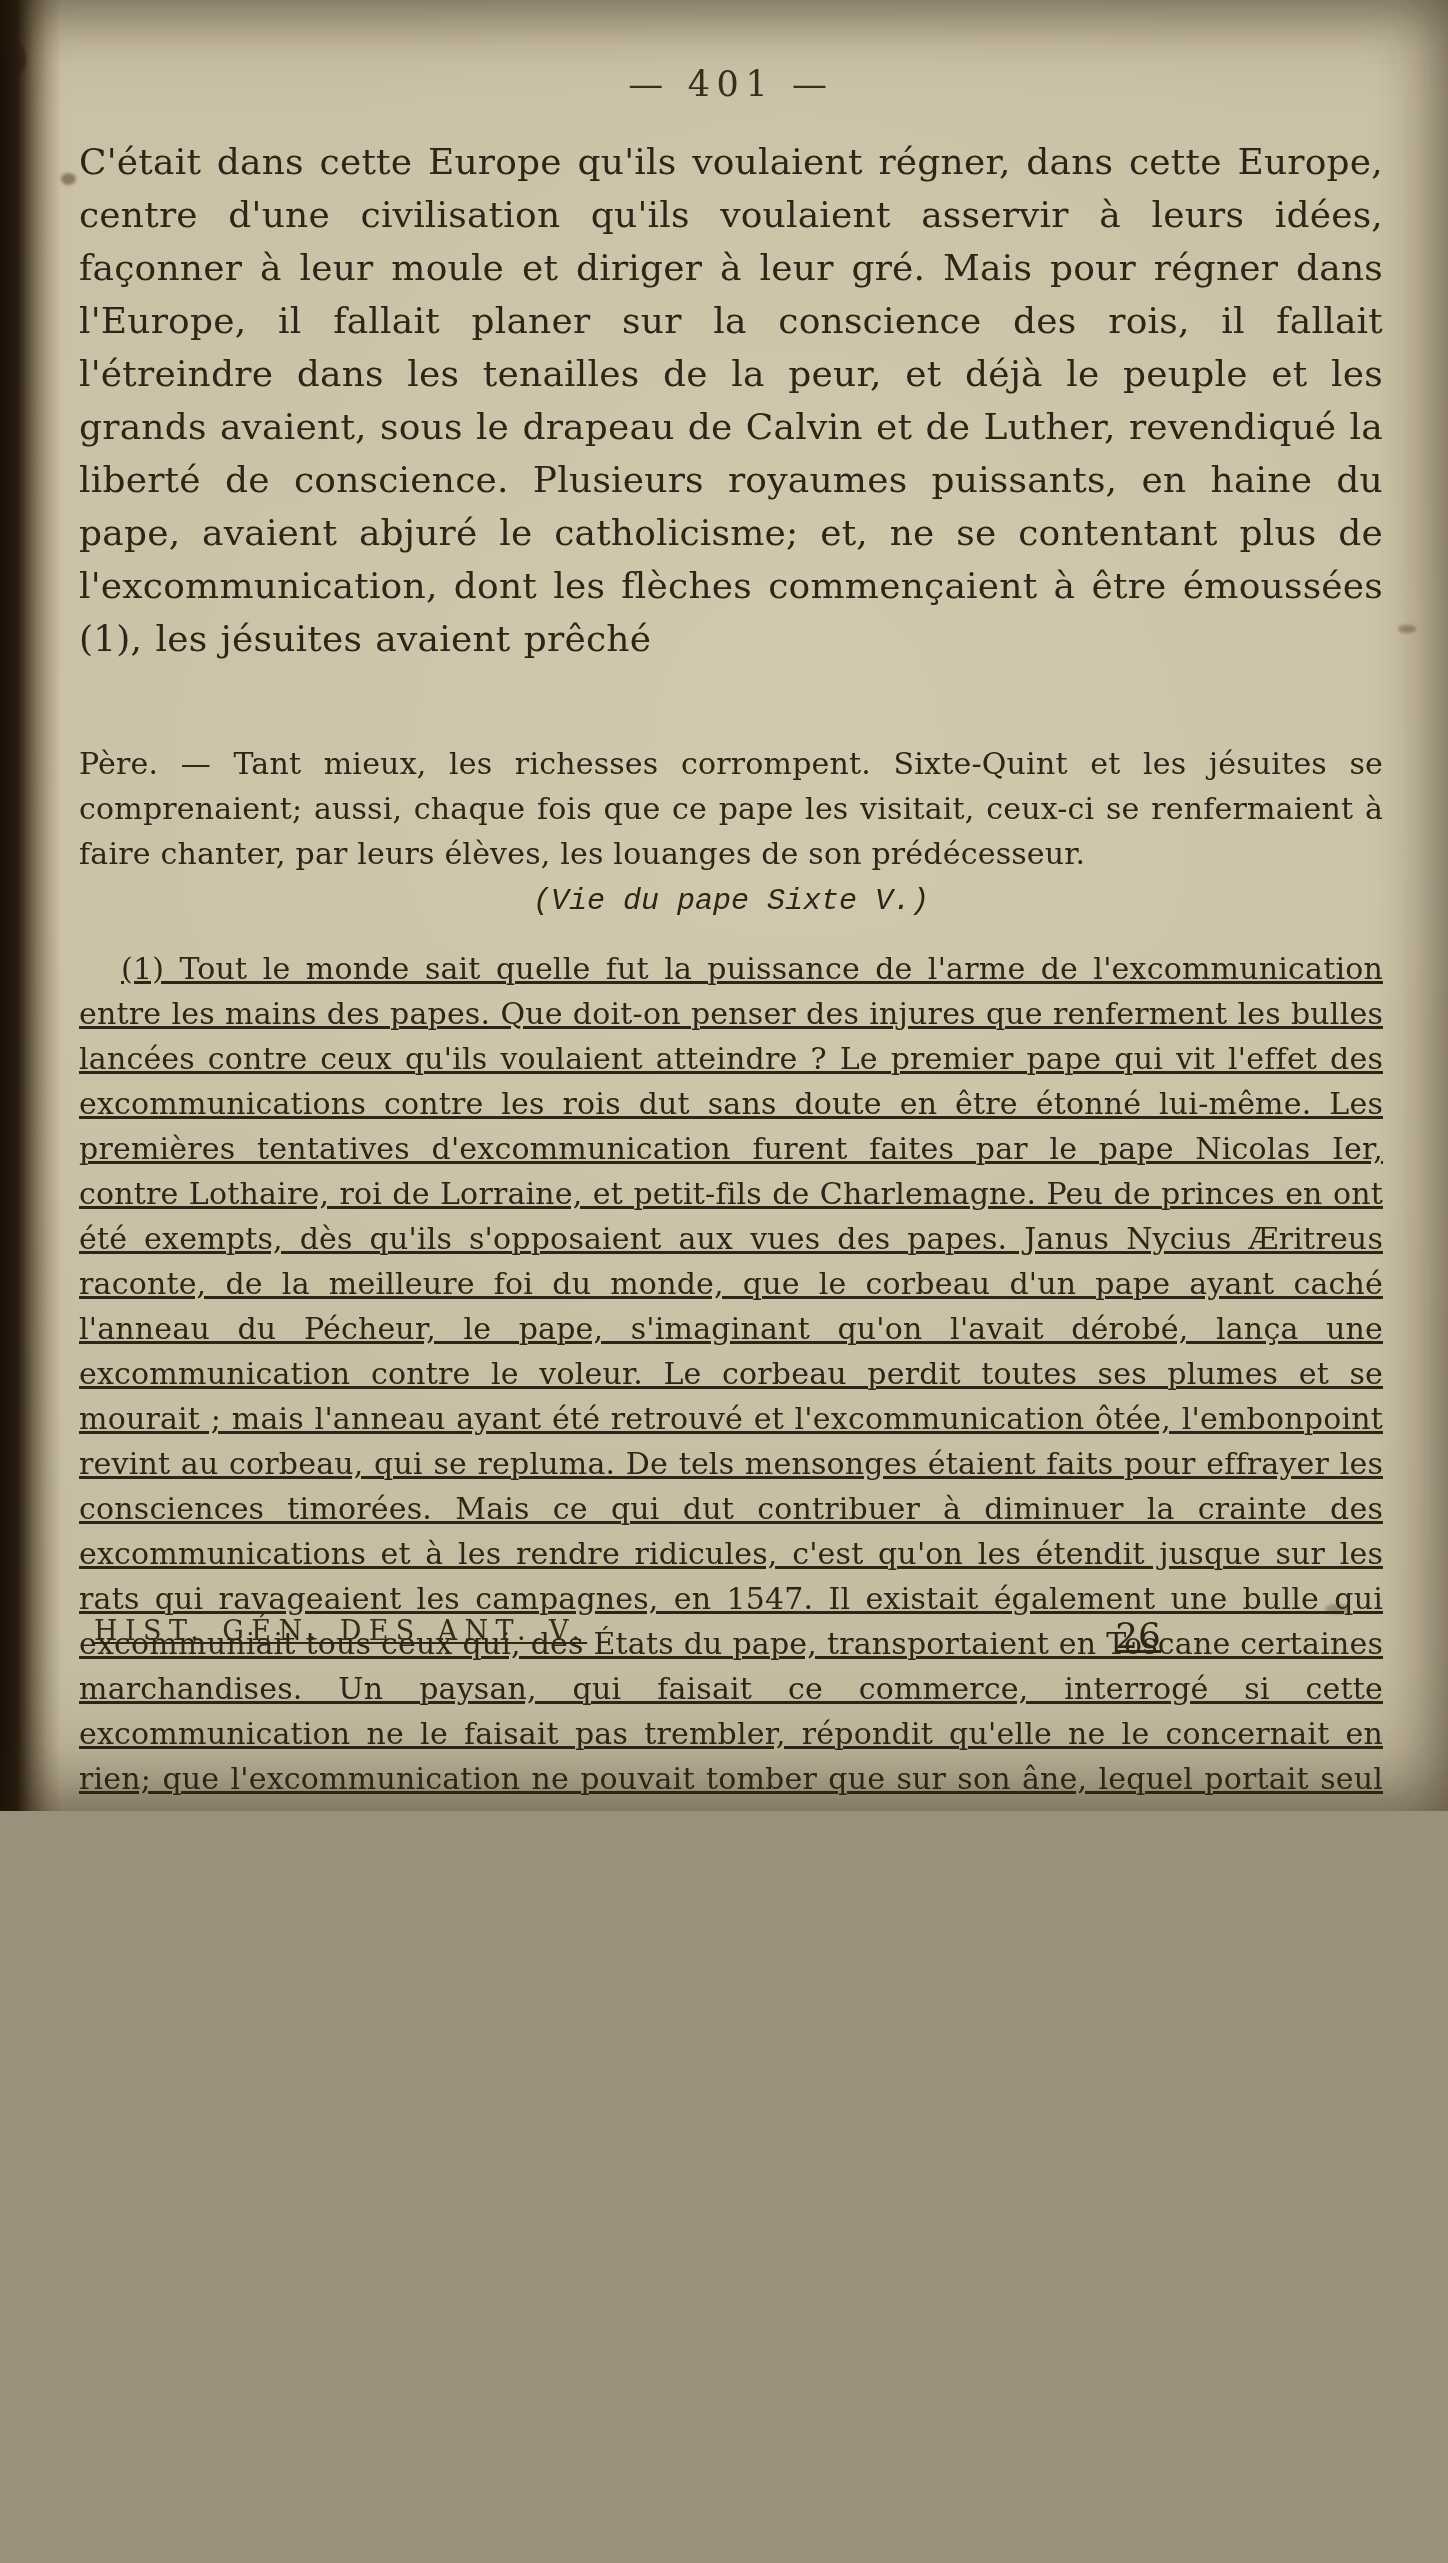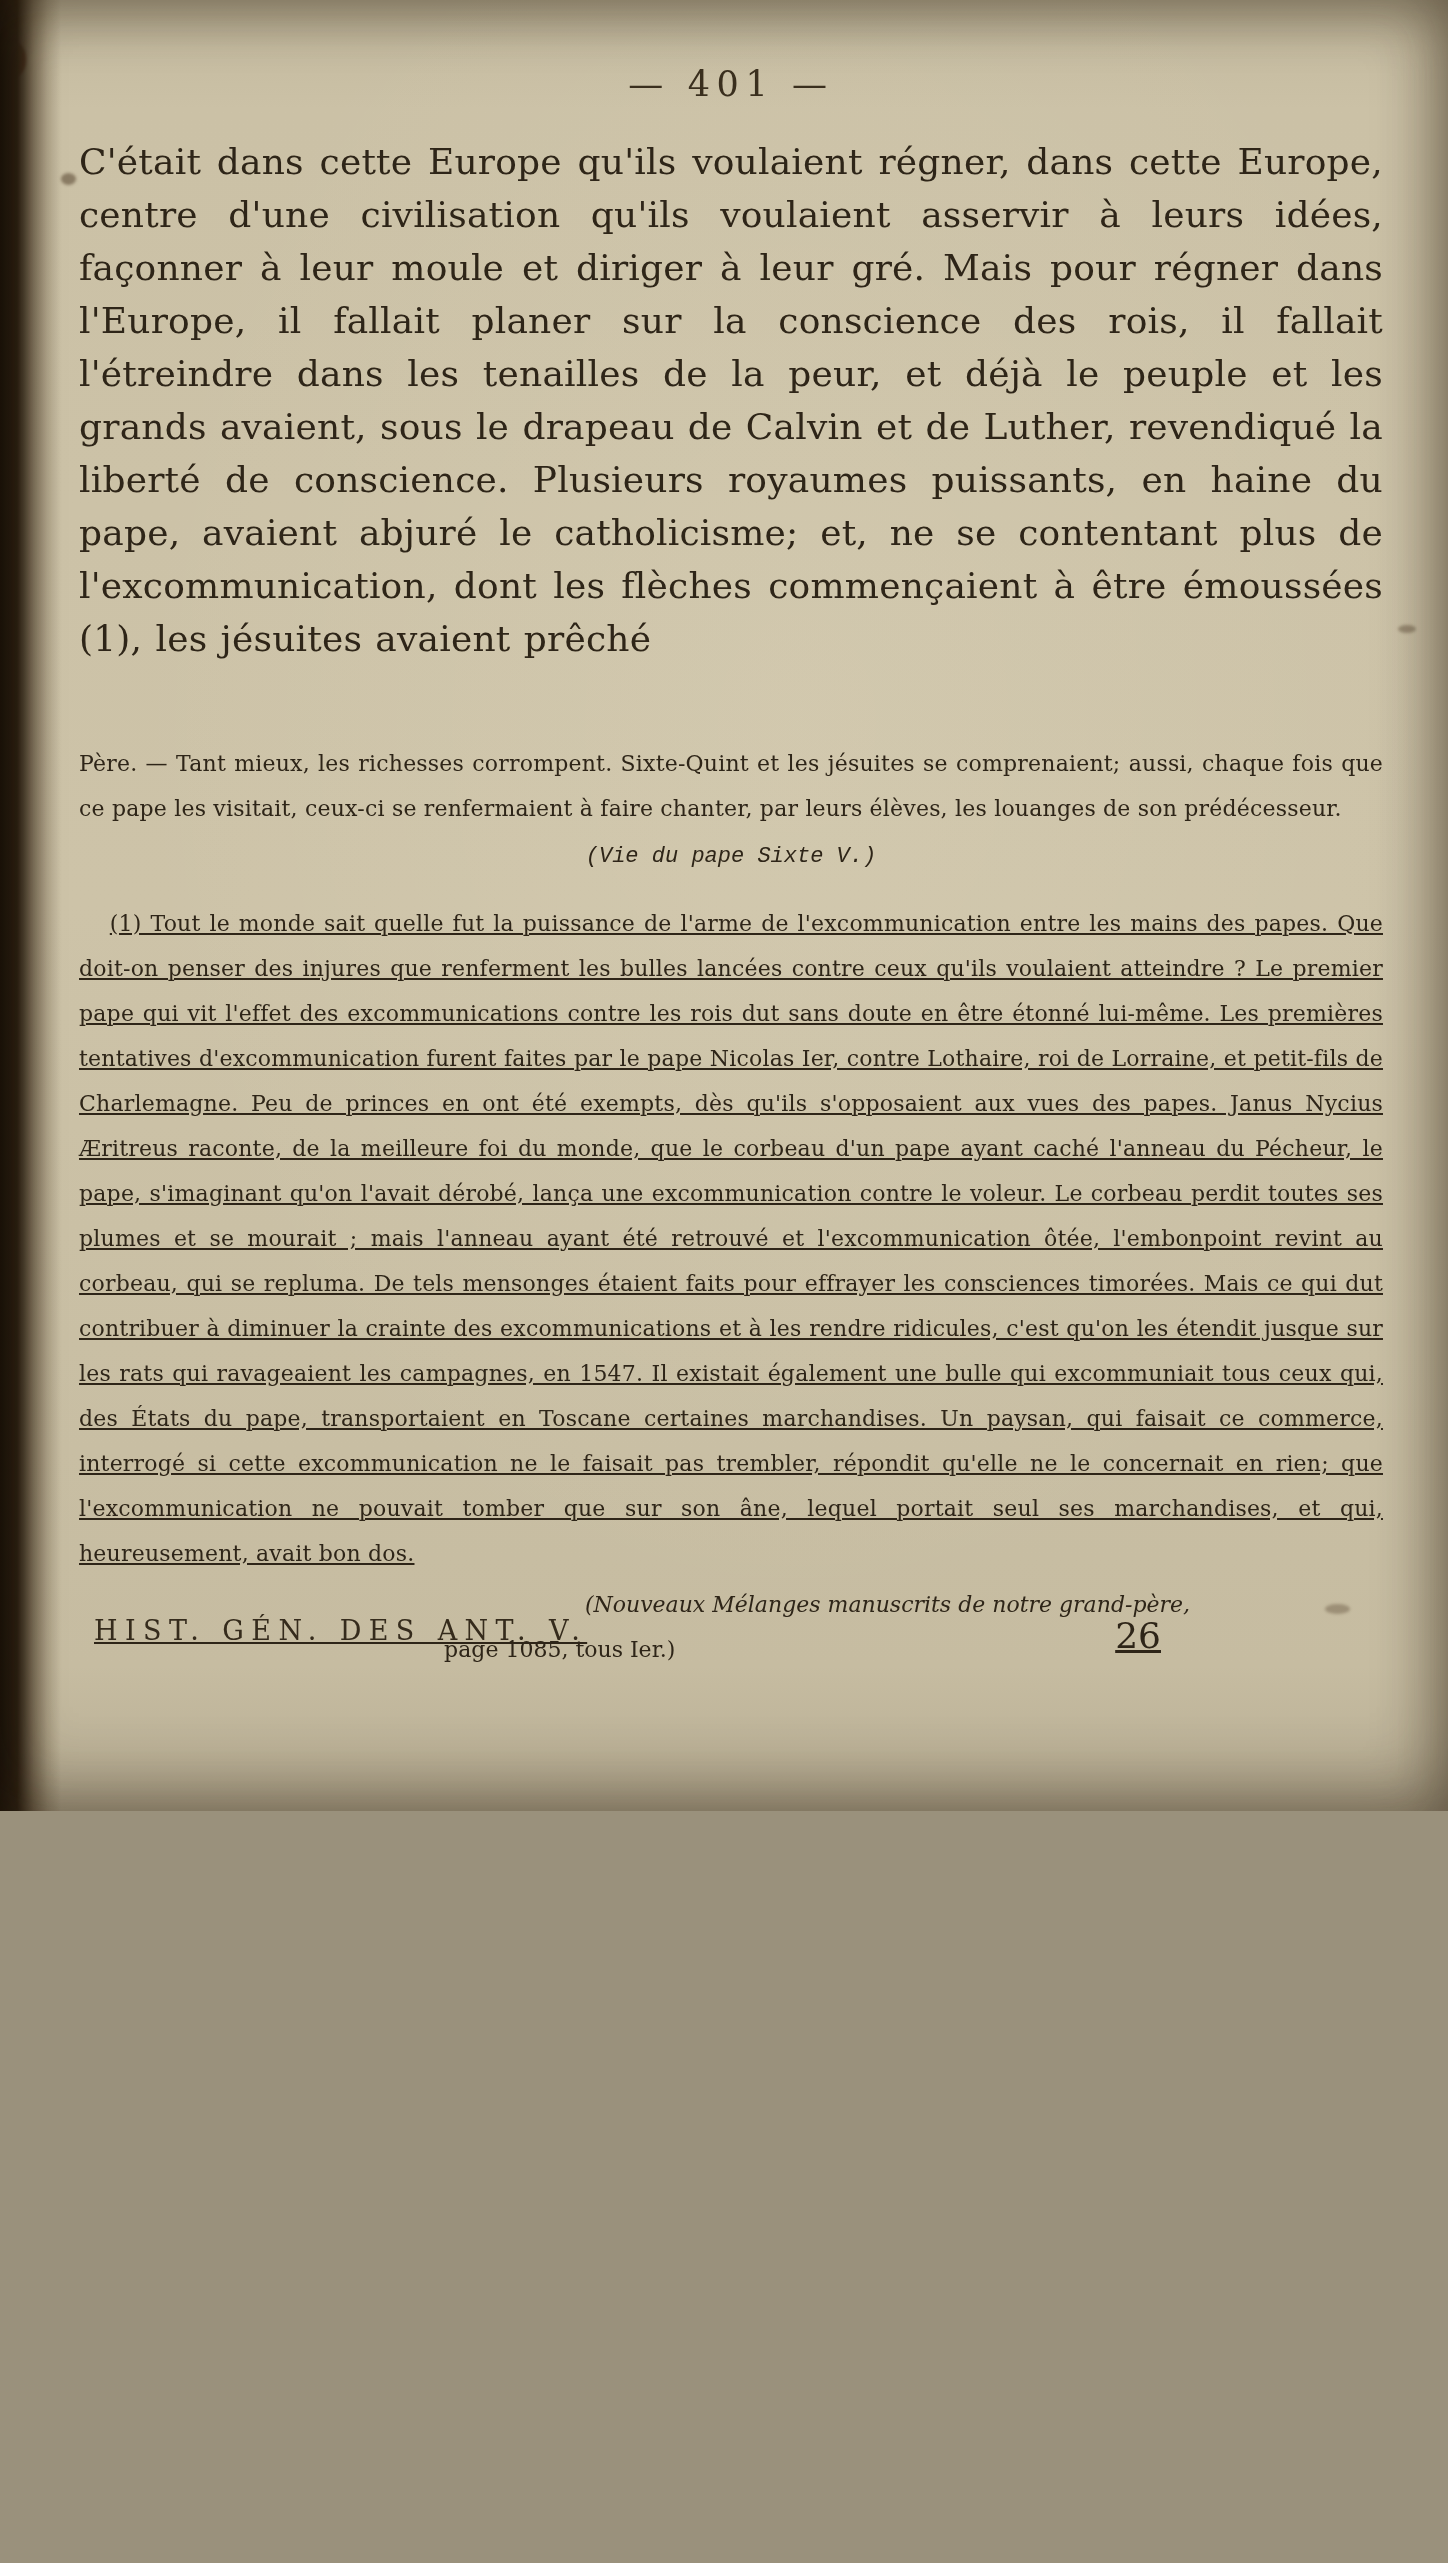--- a/index.html
+++ b/index.html
@@ -63,21 +63,21 @@
   .main-text {
     margin: 0;
     font-size: 36px;
     line-height: 53px;
     text-align: justify;
     letter-spacing: 0.2px;
     word-spacing: 1.6px;
   }
   .small-block {
     margin-top: 76px;
-    font-size: 22px;
+    font-size: 30px;
     line-height: 45px;
   }
   .note {
     margin: 0;
     text-align: justify;
     letter-spacing: 0.2px;
   }
   .citation-centered {
     margin: 3.3px 0 21.4px 0;
     text-align: center;

